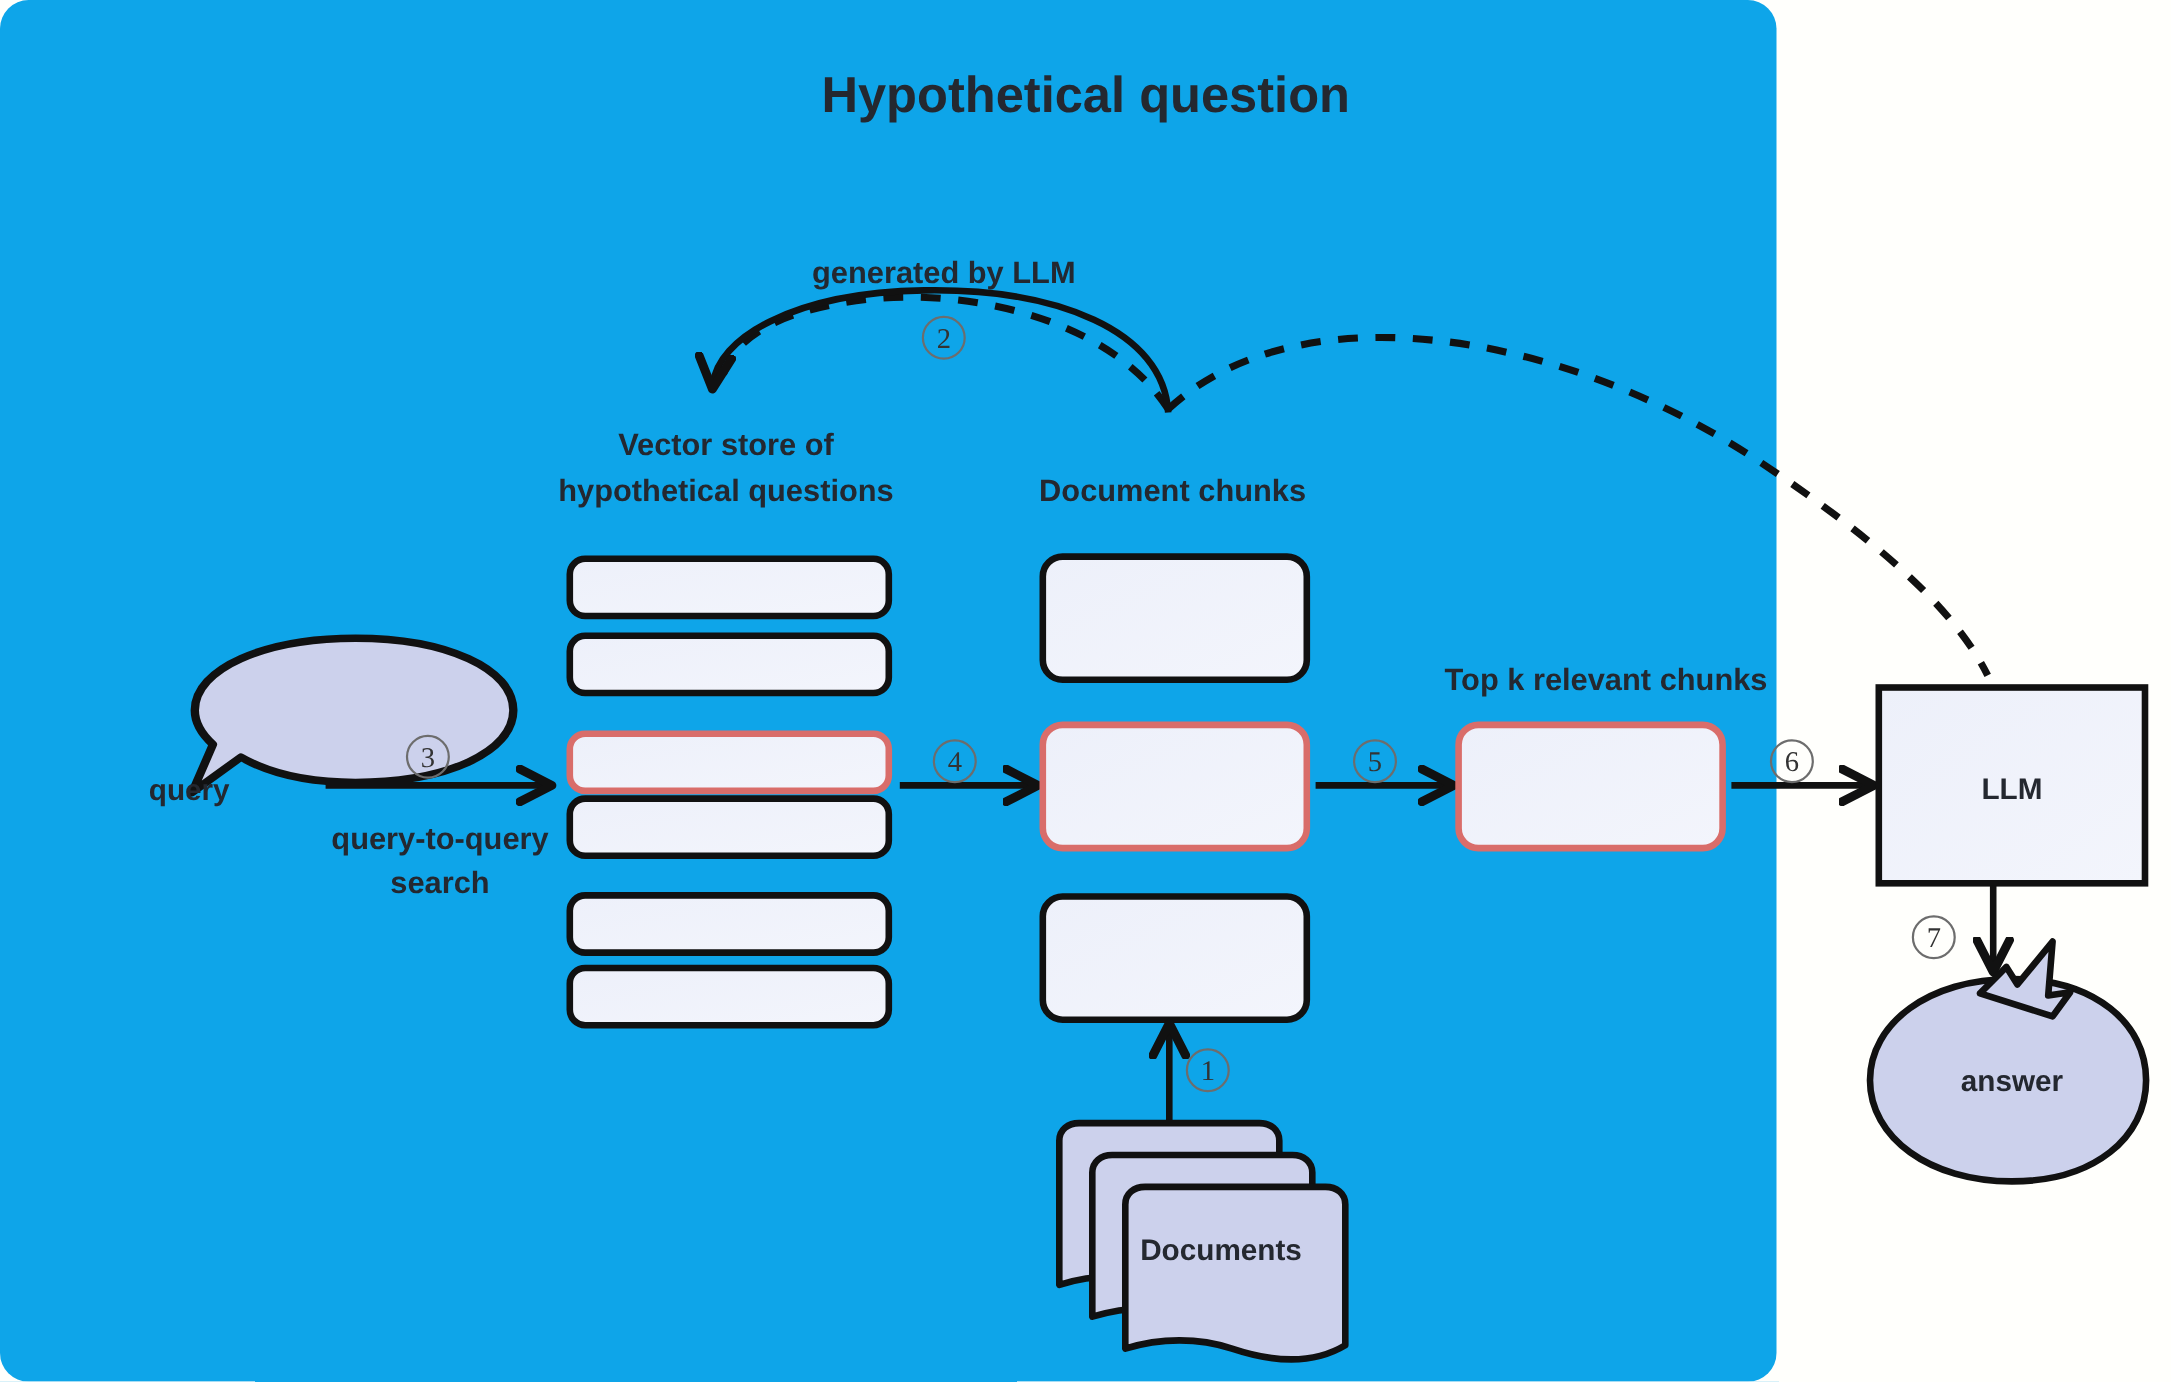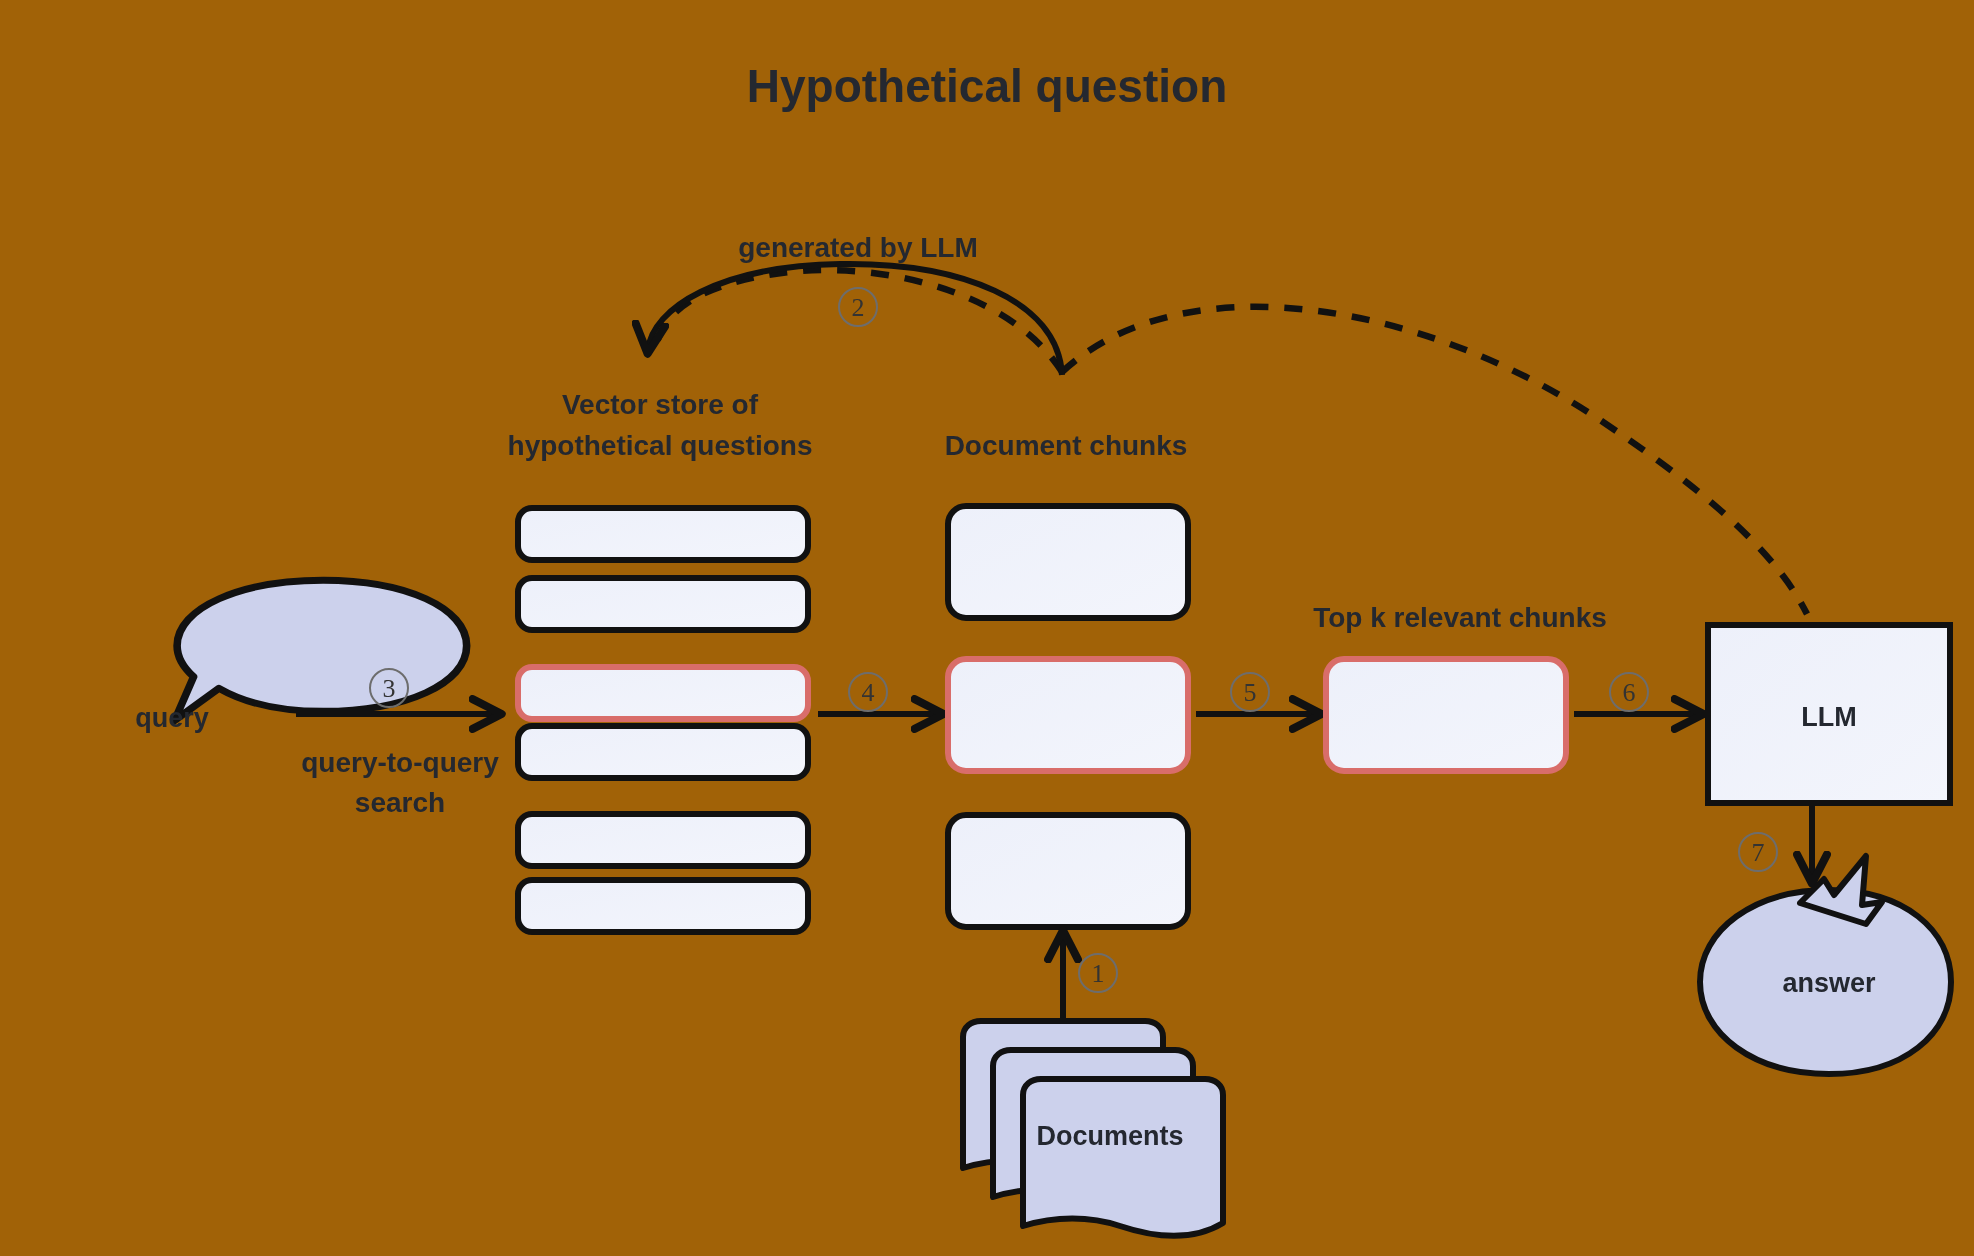--- a/index.html
+++ b/index.html
@@ -11,23 +11,24 @@
     width: 1974px;
     height: 1256px;
     font-family: "Liberation Sans", sans-serif;
     color: #242830;
     overflow: hidden;
     position: relative;
   }
   #stage {
     position: absolute;
     left: 0; top: 0;
-    width: 1974px;
+    width: 1615px;
     height: 1256px;
-    background: #a16207;
+    background: #0ea5e9;
+    border-radius: 26px;
   }
   svg#diagram {
     position: absolute;
     left: 0; top: 0;
     width: 1974px;
     height: 1256px;
     display: block;
   }
   .lbl {
     font-family: "Liberation Sans", sans-serif;

